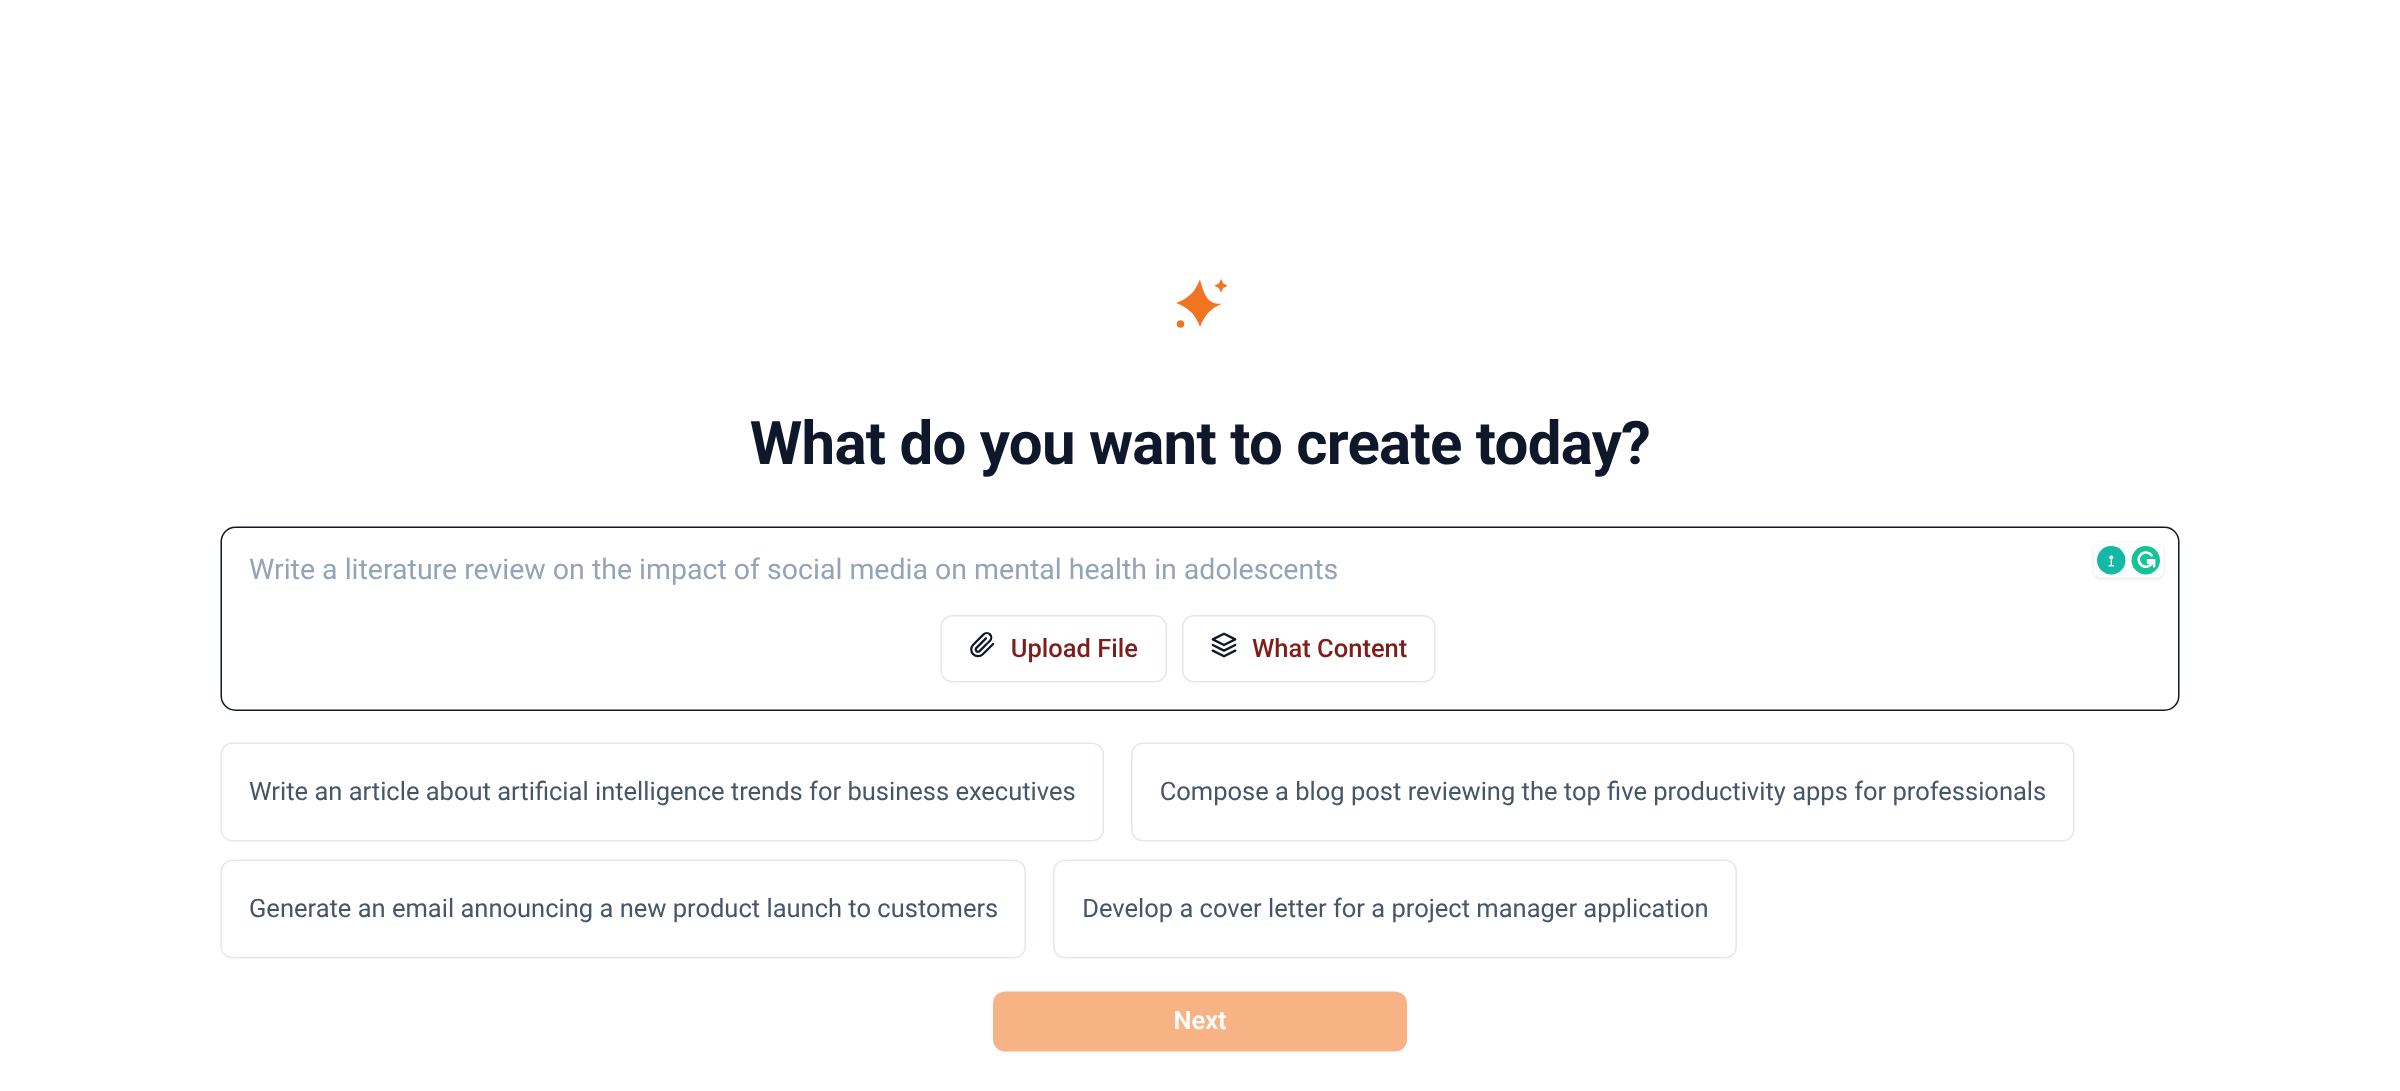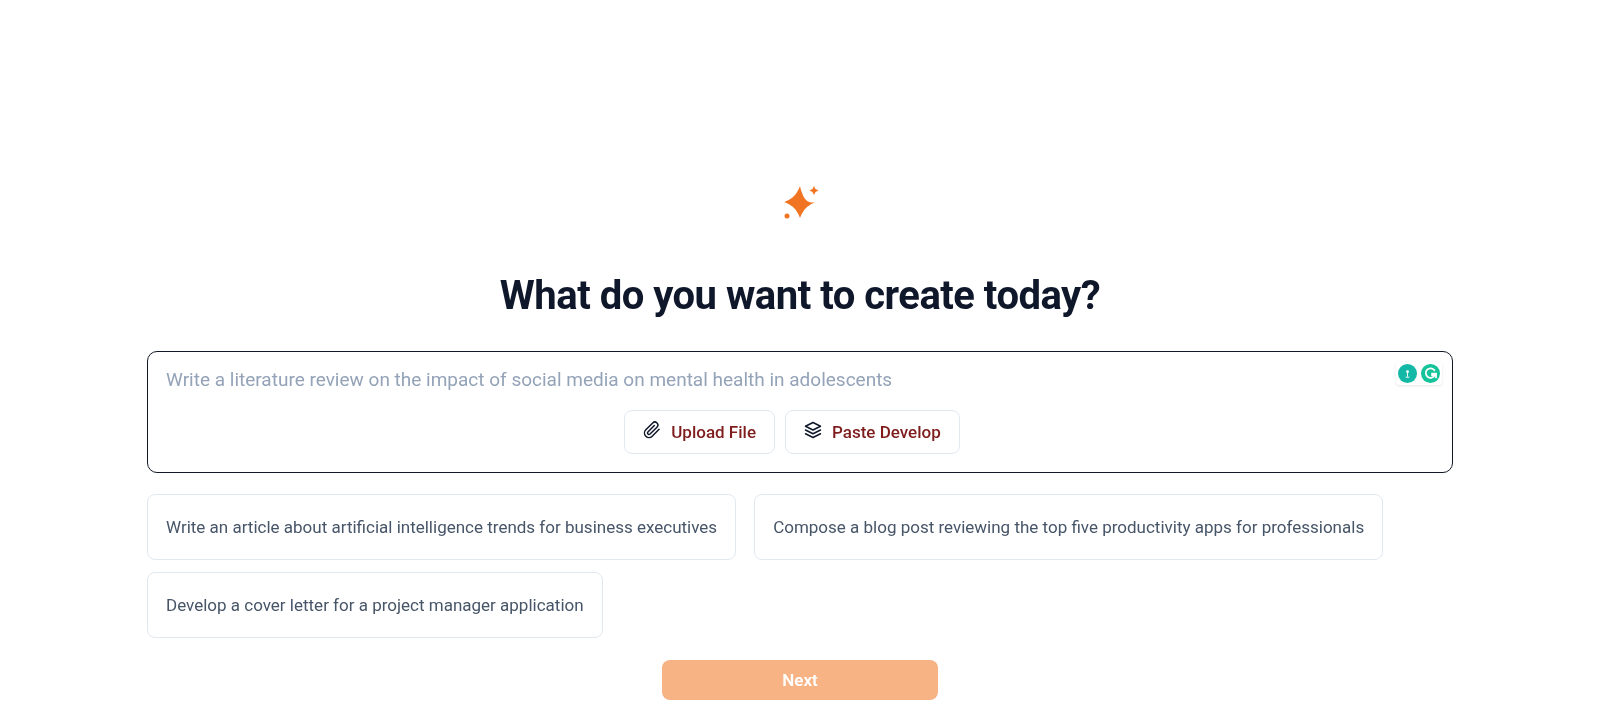--- a/index.html
+++ b/index.html
@@ -154,21 +154,21 @@
         <span>Upload File</span>
       </button>
       <button class="action-btn">
         <span>
           <svg width="18" height="18" viewBox="0 0 24 24" fill="none" stroke="#0f172a" stroke-width="2" stroke-linecap="round" stroke-linejoin="round">
             <polygon points="12 2 2 7 12 12 22 7 12 2"></polygon>
             <polyline points="2 17 12 22 22 17"></polyline>
             <polyline points="2 12 12 17 22 12"></polyline>
           </svg>
         </span>
-        <span>Paste Develop</span>
+        <span>What Content</span>
       </button>
     </div>
 
     <div class="floating-badges">
       <div class="badge-circle" style="background:#14b8a6">
         <svg width="11" height="11" viewBox="0 0 24 24" fill="#ffffff">
           <circle cx="12" cy="8" r="3"></circle>
           <rect x="11" y="11" width="2" height="8"></rect>
           <rect x="8" y="19" width="8" height="2"></rect>
         </svg>
@@ -178,18 +178,19 @@
           <circle cx="12" cy="12" r="11" fill="#15c39a"></circle>
           <path d="M 17 8 A 6 6 0 1 0 17.5 14 L 14 14 L 14 12 L 19 12 L 19 17" fill="none" stroke="#ffffff" stroke-width="2.2" stroke-linecap="round"></path>
         </svg>
       </div>
     </div>
   </div>
 
   <div class="suggestions">
     <button class="suggestion-chip">Write an article about artificial intelligence trends for business executives</button>
     <button class="suggestion-chip">Compose a blog post reviewing the top five productivity apps for professionals</button>
+    <button class="suggestion-chip">Generate an email announcing a new product launch to customers</button>
     <button class="suggestion-chip">Develop a cover letter for a project manager application</button>
   </div>
 
   <button class="next-btn">Next</button>
 
 </div>
 
 </body></html>

